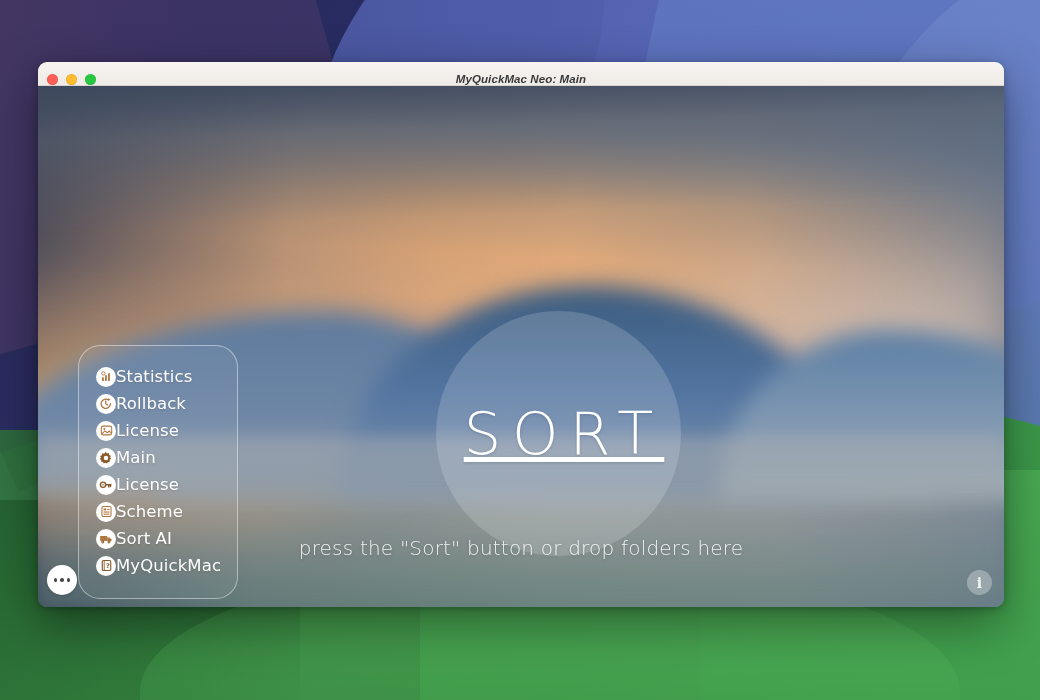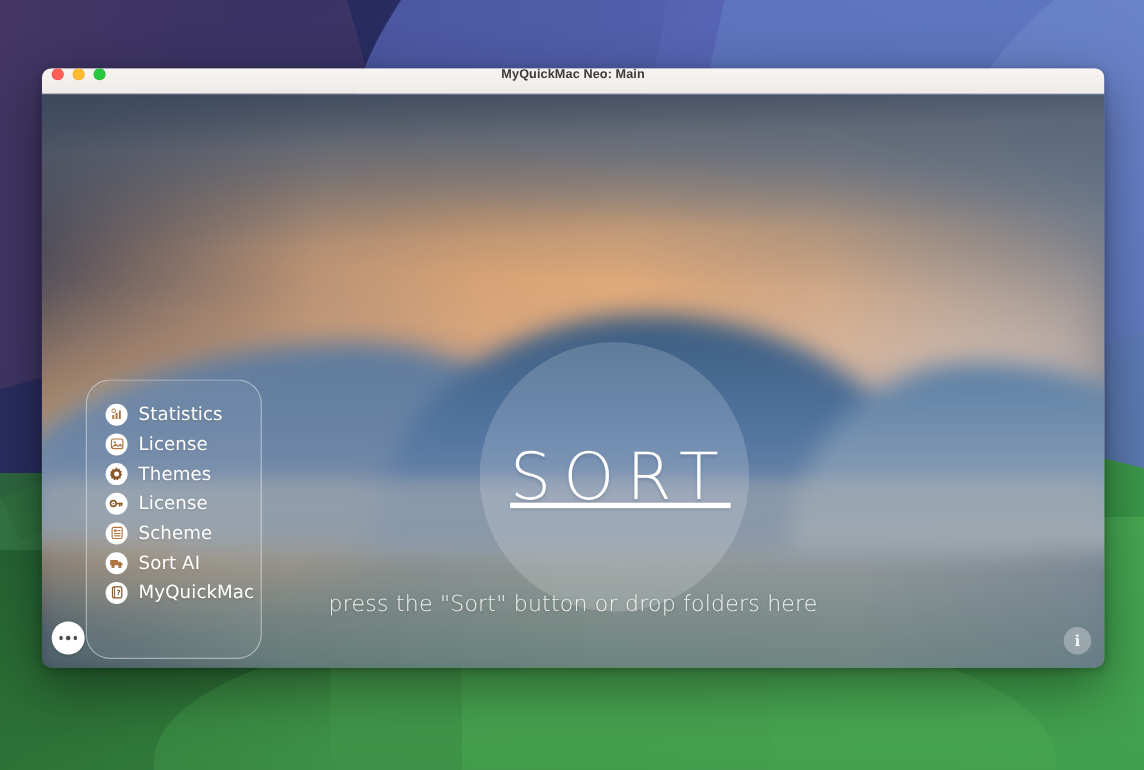--- a/index.html
+++ b/index.html
@@ -53,21 +53,21 @@
   
   #window {
     position:absolute; left:38px; top:62px; width:966px; height:545px;
     border-radius:9px; overflow:hidden;
     box-shadow:0 18px 50px rgba(0,0,0,.42), 0 2px 8px rgba(0,0,0,.25);
   }
   #titlebar {
     position:relative; height:24px; width:100%;
     background:linear-gradient(180deg,#f7f4f1 0%,#efebe7 100%);
     border-bottom:1px solid #d9d4cf;
-    display:flex; align-items:flex-start;
+    display:flex; align-items:flex-end;font-style:italic;
   }
   #lights { position:absolute; left:9px; display:flex; gap:8px; }
   .light { width:11px; height:11px; border-radius:50%; }
   .l-close { background:#ff5f57; box-shadow:inset 0 0 0 .5px rgba(0,0,0,.12); }
   .l-min   { background:#febc2e; box-shadow:inset 0 0 0 .5px rgba(0,0,0,.12); }
   .l-max   { background:#28c840; box-shadow:inset 0 0 0 .5px rgba(0,0,0,.12); }
   #window-title {
     width:100%; text-align:center; font-size:11.5px; font-weight:bold;
     color:#3a3a3a; letter-spacing:.1px; user-select:none;
   }
@@ -158,21 +158,21 @@
 
   
   #sidebar {
     position:absolute; left:40px; top:259px; width:160px; height:254px;
     border:1px solid rgba(255,255,255,.45);
     border-radius:22px;
     background:rgba(255,255,255,.055);
     padding:17px 0 0 17px;
   }
   .nav-item {
-    display:flex; align-items:center; gap:10px; height:27px; cursor:pointer;
+    display:flex; align-items:center; height:27px; cursor:pointer;
   }
   .nav-icon {
     width:20px; height:20px; border-radius:50%; background:#ffffff;
     display:flex; align-items:center; justify-content:center; flex:0 0 20px;
   }
   .nav-icon svg { display:block; }
   .nav-label {
     font-size:16.5px; color:#ffffff; font-weight:400; letter-spacing:.1px;
     font-family:"DejaVu Sans", sans-serif; white-space:nowrap;
     text-shadow:0 1px 2px rgba(80,70,60,.25);
@@ -242,40 +242,50 @@
             <svg width="13" height="13" viewBox="0 0 16 16">
               <rect x="2.5" y="9" width="2.2" height="4.5" fill="#a8apx" style="fill:#b0763f"></rect>
               <rect x="6.2" y="6.5" width="2.2" height="7" style="fill:#b0763f"></rect>
               <rect x="9.9" y="4" width="2.2" height="9.5" style="fill:#b0763f"></rect>
               <circle cx="4.2" cy="4.2" r="2.1" fill="none" stroke="#b0763f" stroke-width="1.1"></circle>
             </svg>
           </span>
           <span class="nav-label">Statistics</span>
         </div>
 
+        <div class="nav-item">
+          <span class="nav-icon">
+            <svg width="13.5" height="13.5" viewBox="0 0 16 16">
+              <path d="M13.5 8a5.5 5.5 0 1 1-2.3-4.47" fill="none" stroke="#b0763f" stroke-width="1.5" stroke-linecap="round"></path>
+              <path d="M11 1.2 L13.6 3.4 L10.6 4.5 Z" fill="#b0763f"></path>
+              <path d="M8 4.6 V8 L10.3 9.6" fill="none" stroke="#b0763f" stroke-width="1.5" stroke-linecap="round"></path>
+            </svg>
+          </span>
+          <span class="nav-label">Rollback</span>
+        </div>
 
         <div class="nav-item">
           <span class="nav-icon">
             <svg width="13" height="13" viewBox="0 0 16 16">
               <rect x="1.6" y="2.6" width="12.8" height="10.8" rx="2.2" fill="none" stroke="#b0763f" stroke-width="1.3"></rect>
               <circle cx="5.4" cy="6.2" r="1.2" fill="#b0763f"></circle>
               <path d="M2.2 12.2 L6.2 8.4 L9 10.8 L11.4 8.6 L13.8 11.2" fill="none" stroke="#b0763f" stroke-width="1.3" stroke-linejoin="round"></path>
             </svg>
           </span>
           <span class="nav-label">License</span>
         </div>
 
         <div class="nav-item">
           <span class="nav-icon">
             <svg width="14" height="14" viewBox="0 0 16 16">
               <path fill="#8a5a2b" d="M8 .9l1 1.9 2.1-.4.5 2.1 2 .8-1 1.9 1.3 1.7-1.7 1.3.2 2.1-2.1.2-1 1.9-1.9-1-1.9 1-1-1.9-2.1-.2.2-2.1L.9 9.2l1.3-1.7-1-1.9 2-.8.5-2.1 2.1.4z"></path>
               <circle cx="8" cy="8" r="2.6" fill="#ffffff"></circle>
             </svg>
           </span>
-          <span class="nav-label">Themes</span>
+          <span class="nav-label">Main</span>
         </div>
 
         <div class="nav-item">
           <span class="nav-icon">
             <svg width="13.5" height="13.5" viewBox="0 0 16 16">
               <circle cx="4.8" cy="8" r="3.1" fill="none" stroke="#8a5a2b" stroke-width="1.7"></circle>
               <circle cx="4.8" cy="8" r=".9" fill="#8a5a2b"></circle>
               <path d="M7.9 8 H14" stroke="#8a5a2b" stroke-width="1.7" stroke-linecap="round"></path>
               <path d="M11.6 8 V10.6" stroke="#8a5a2b" stroke-width="1.7" stroke-linecap="round"></path>
               <path d="M13.6 8 V10.2" stroke="#8a5a2b" stroke-width="1.7" stroke-linecap="round"></path>

